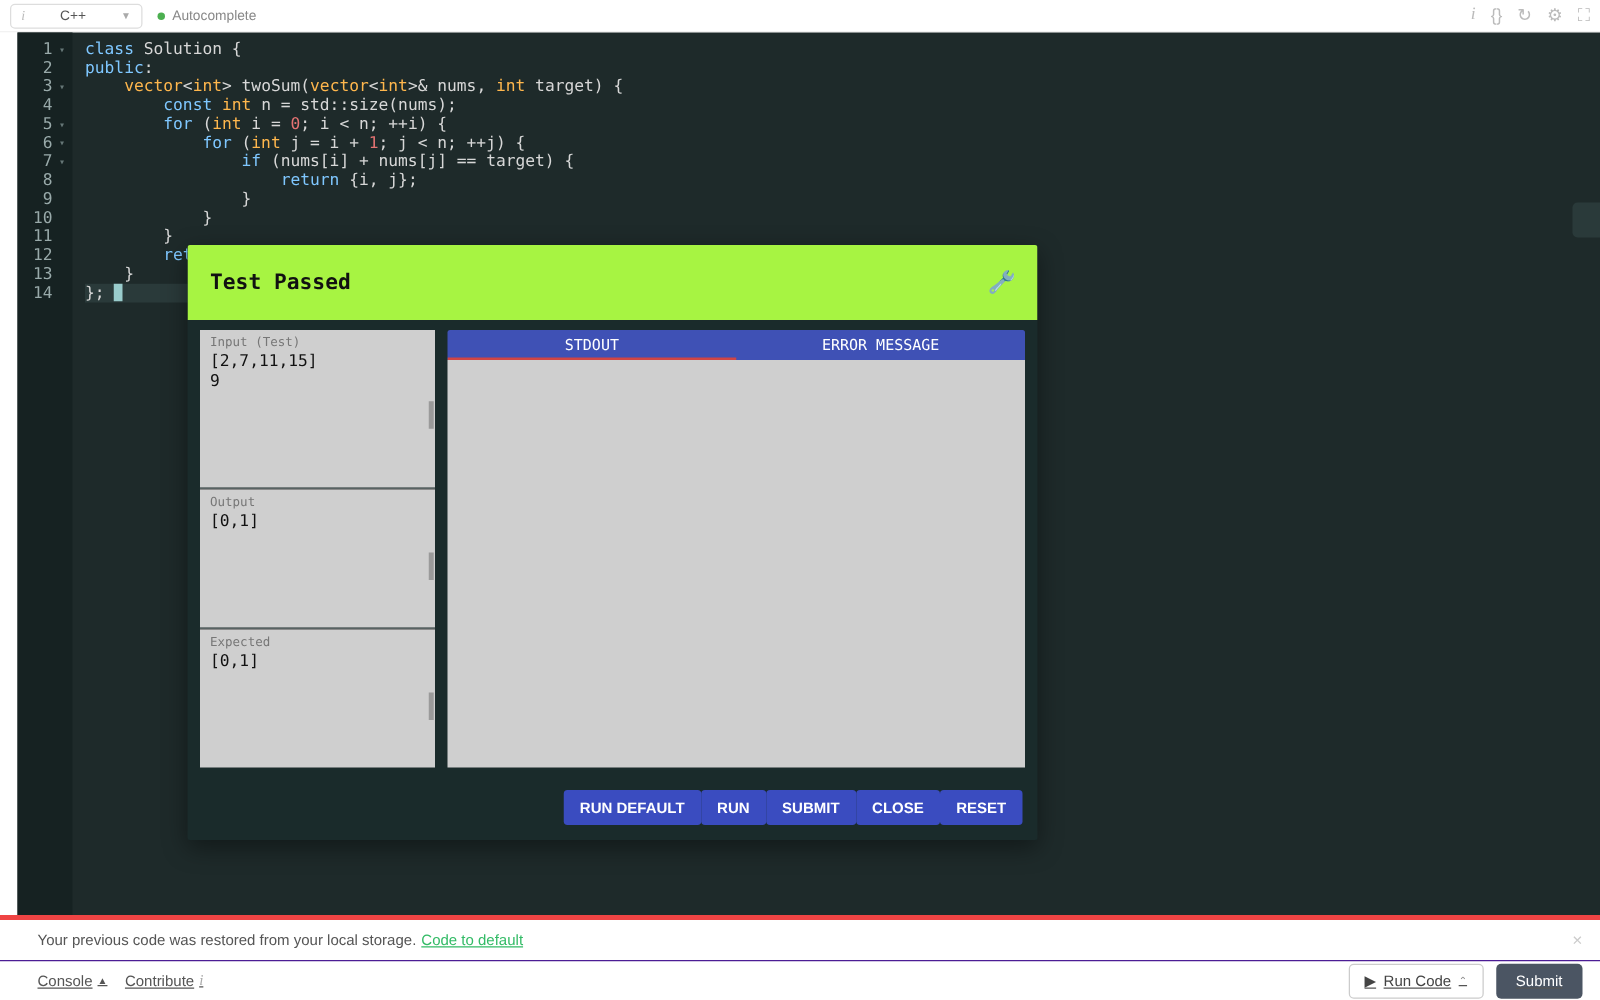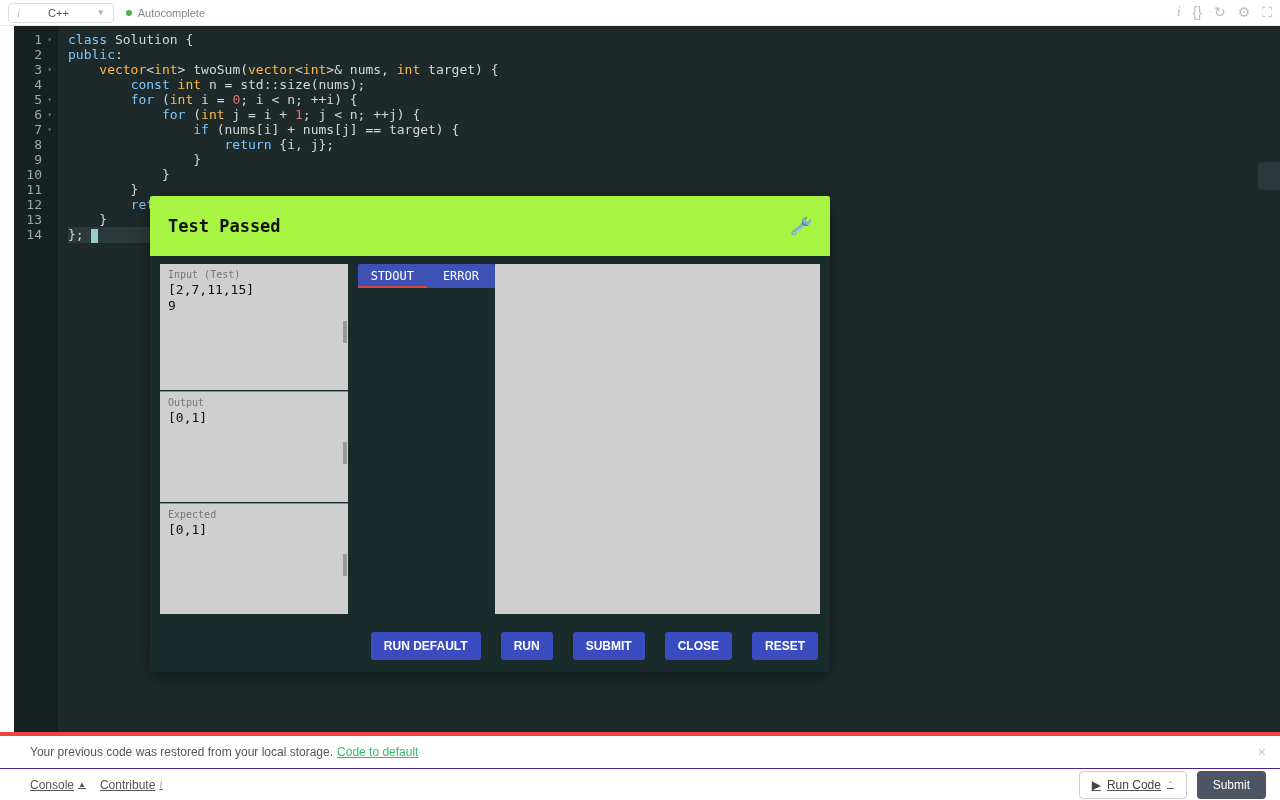--- a/index.html
+++ b/index.html
@@ -26,26 +26,26 @@
 
   .dialog{position:absolute; left:136px; top:170px; width:680px; background:#1a2b2b; box-shadow:0 6px 20px rgba(0,0,0,.4); border-radius:2px; overflow:hidden;}
   .dlg-header{background:#a7f442; height:60px; display:flex; align-items:center; justify-content:space-between; padding:0 18px; font-size:17px; font-weight:600; color:#111;}
   .dlg-body{display:flex; gap:10px; padding:8px 10px 10px 10px;}
   .left-col{display:flex; flex-direction:column; gap:1px; width:188px;}
   .panel{background:#cfcfcf; position:relative; height:111px; border-top:1px solid #8a8a8a;}
   .panel:first-child{border-top:none; height:126px;}
   .panel .drag{position:absolute; right:1px; top:45%; width:4px; height:22px; background:#9a9a9a;}
   .panel .lbl{font-size:10px; color:#777; padding:5px 8px 2px;}
   .panel .val{font-size:13px; color:#111; padding:0 8px; line-height:16px; white-space:pre;}
-  .right-col{flex:1; display:flex; flex-direction:row;}
+  .right-col{flex:1; display:flex; flex-direction:column;}
   .tabs{height:24px; display:flex; background:#3f51b5; border-radius:2px 2px 0 0; overflow:hidden;}
   .tabs .tab{flex:1; text-align:center; font-size:12px; color:#fff; line-height:24px; cursor:pointer;}
   .tabs .tab.active{border-bottom:2px solid #d04545;}
   .output-area{flex:1; background:#cfcfcf; min-height:300px;}
-  .dlg-footer{display:flex; justify-content:flex-end; gap:20px; padding:8px 12px 12px;}
+  .dlg-footer{display:flex; justify-content:flex-end; gap:0; padding:8px 12px 12px;}
   .dlg-footer button{background:#3a4cc0; color:#fff; border:none; border-radius:3px; padding:7px 13px; font-size:12px; font-weight:600; cursor:pointer;}
 
   .notice{height:36px; border-top:4px solid #ef4444; display:flex; align-items:center; padding:0 14px 0 30px; font-size:12px; color:#555; position:relative;}
   .notice a{color:#3b6; text-decoration:underline; cursor:pointer; margin-left:4px;}
   .notice .close-x{position:absolute; right:14px; color:#ccc; cursor:pointer; font-size:14px;}
 
   .footer{height:32px; display:flex; align-items:center; padding:0 14px 0 30px; font-size:12px; color:#555; gap:14px; border-top:1px solid #4c1d95;text-decoration:underline;}
   .footer .console{cursor:pointer; display:flex; align-items:center; gap:4px;}
   .footer .console .chev{font-size:8px;}
   .footer .contribute{cursor:pointer; display:flex; align-items:center; gap:4px;}

